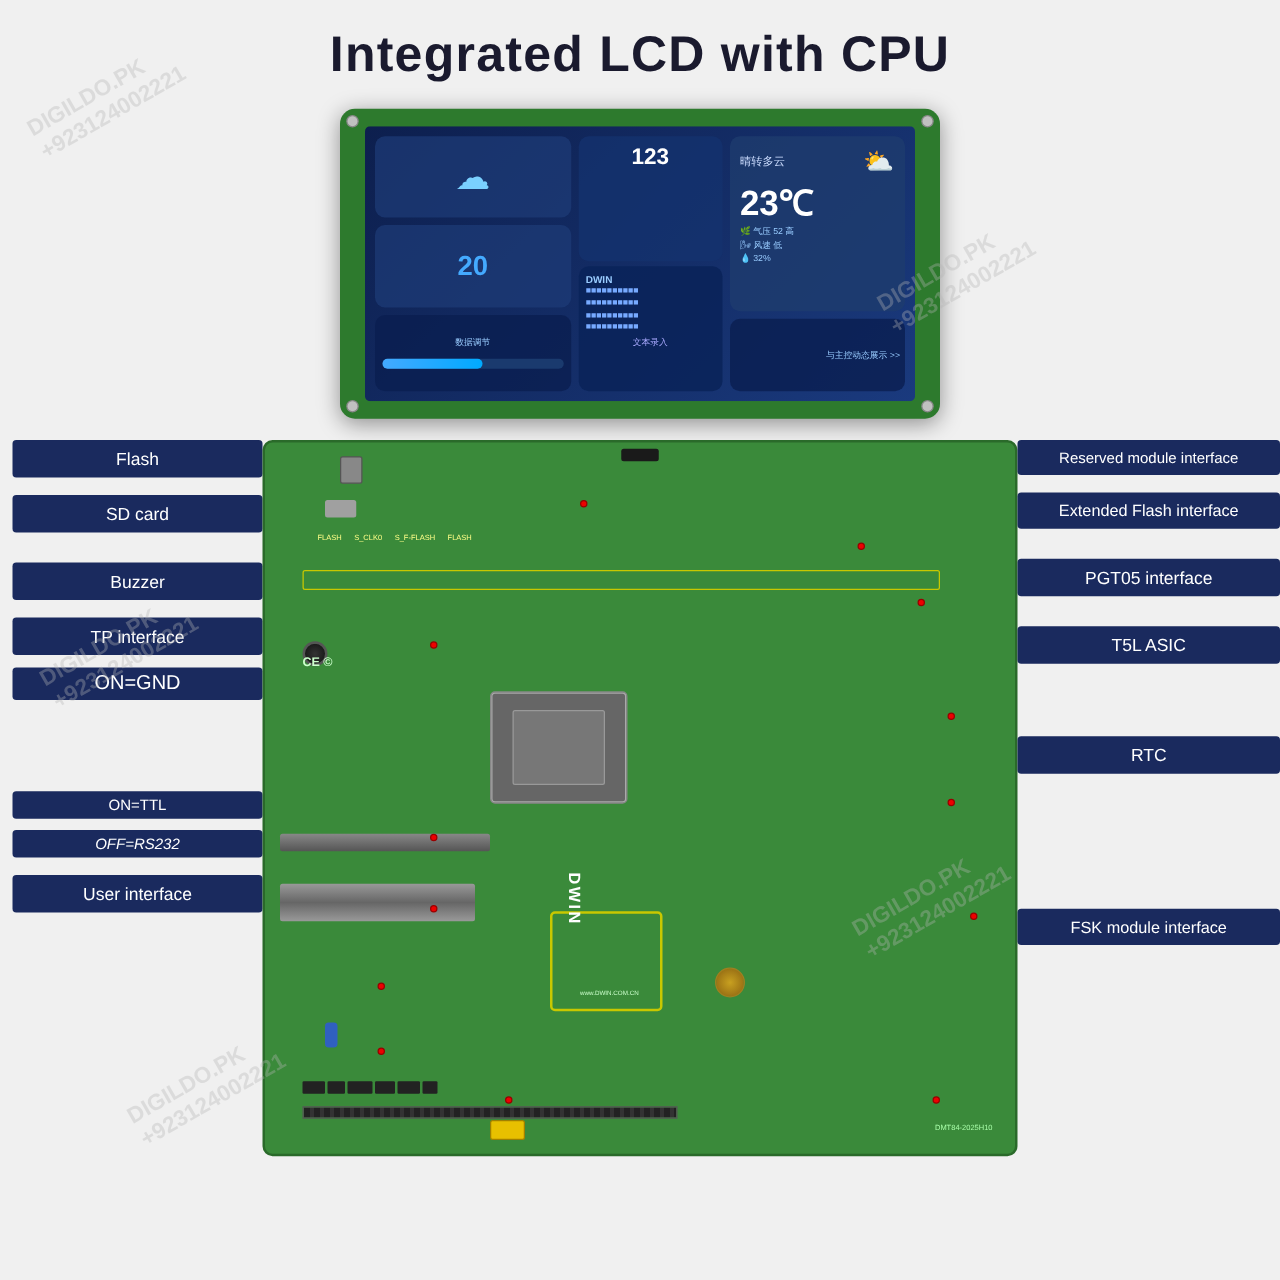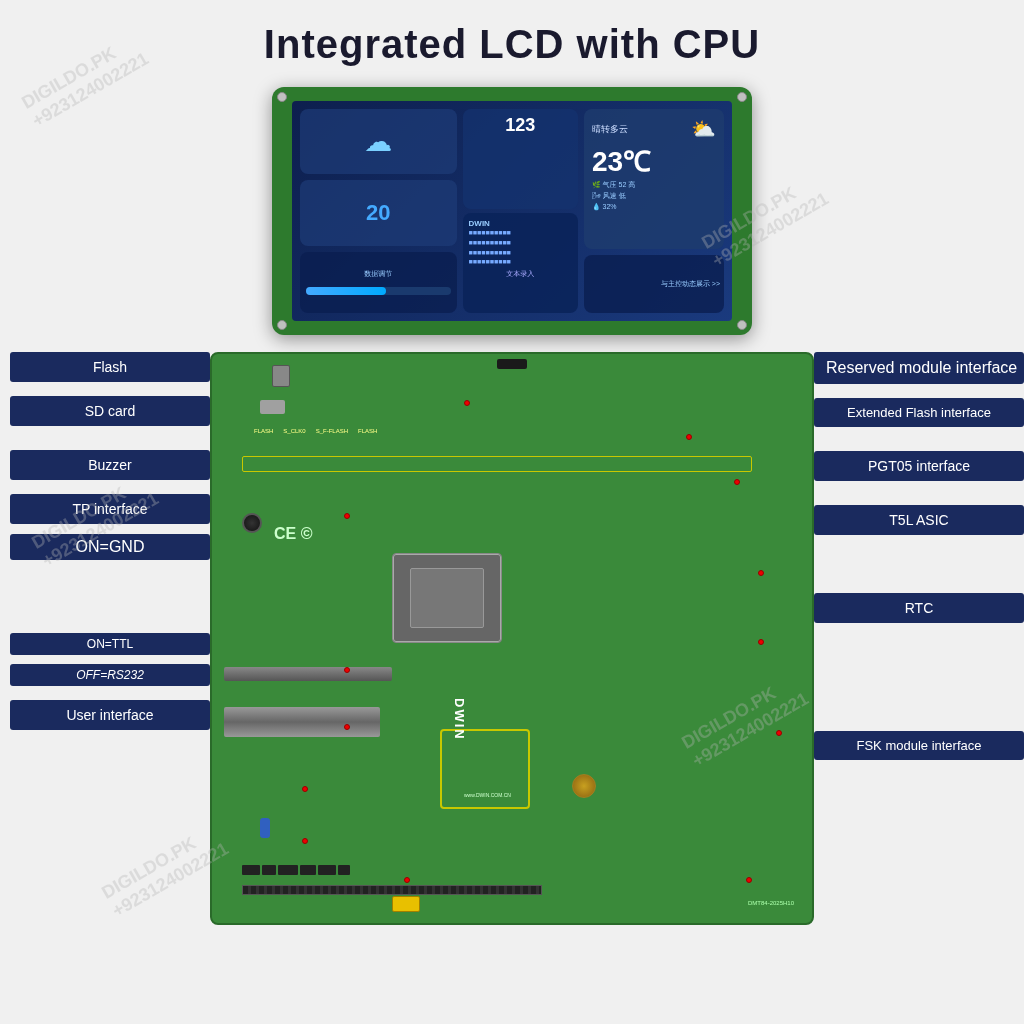--- a/index.html
+++ b/index.html
@@ -557,21 +557,21 @@
         <div class="pcb-flash-area"></div>
         <div class="pcb-flash-label">
           <span>FLASH</span>
             <span>S_CLK0</span>
             <span>S_F-FLASH</span>
             <span>FLASH</span>
         </div>
 
         <div class="pcb-buzzer"></div>
 
-        <div style="position:absolute;top:30%;left:5%;font-size:16px;color:#cfc;font-weight:bold;margin-left:32px;">CE ©</div>
+        <div style="position:absolute;top:30%;left:5%;font-size:10px;color:#cfc;font-weight:bold;">CE ©</div>
 
         <div class="pcb-chip-main">
           <div style="width:100%;height:100%;background:#666;border-radius:3px;border:1px solid #aaa;display:flex;align-items:center;justify-content:center;">
             <div style="width:70%;height:70%;background:#777;border-radius:2px;border:1px solid #999;"></div>
           </div>
         </div>
 
         <div class="pcb-connector-ribbon"></div>
 
         <div style="position:absolute;top:62%;left:2%;width:26%;height:30px;background:linear-gradient(180deg,#999,#666,#999);border-radius:2px;"></div>
@@ -610,21 +610,21 @@
         <div class="pcb-red-dot" style="top:38%;right:8%;"></div>
         <div class="pcb-red-dot" style="top:50%;right:8%;"></div>
         <div class="pcb-red-dot" style="top:66%;right:5%;"></div>
         <div class="pcb-red-dot" style="top:92%;right:10%;"></div>
 
         <div class="pcb-version">DMT84-2025H10</div>
       </div>
     </div>
 
     <div class="labels-right">
-      <div class="label-box-right" style="font-size:16px;">Reserved module interface</div>
+      <div class="label-box-right" style="font-size:12px;">Reserved module interface</div>
       <div class="label-spacer"></div>
       <div class="label-box-right" style="font-size:13px;">Extended Flash interface</div>
       <div class="label-spacer-lg"></div>
       <div class="label-box-right">PGT05 interface</div>
       <div class="label-spacer-lg"></div>
       <div class="label-box-right">T5L ASIC</div>
       <div class="label-spacer-xl"></div>
       <div class="label-box-right">RTC</div>
       <div style="height:100px;"></div>
       <div class="label-box-right" style="font-size:13px;">FSK module interface</div>

